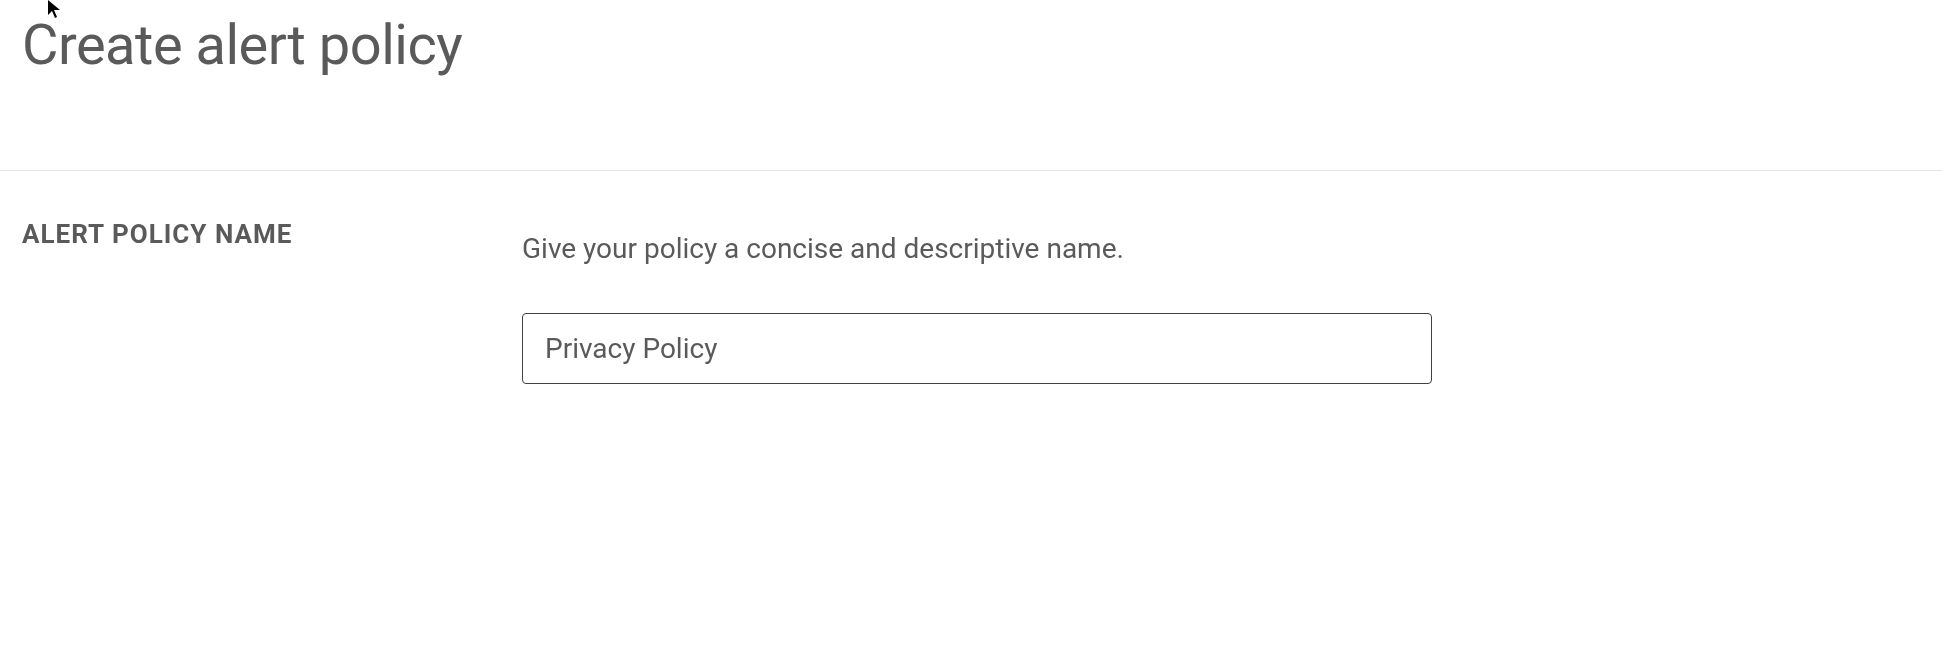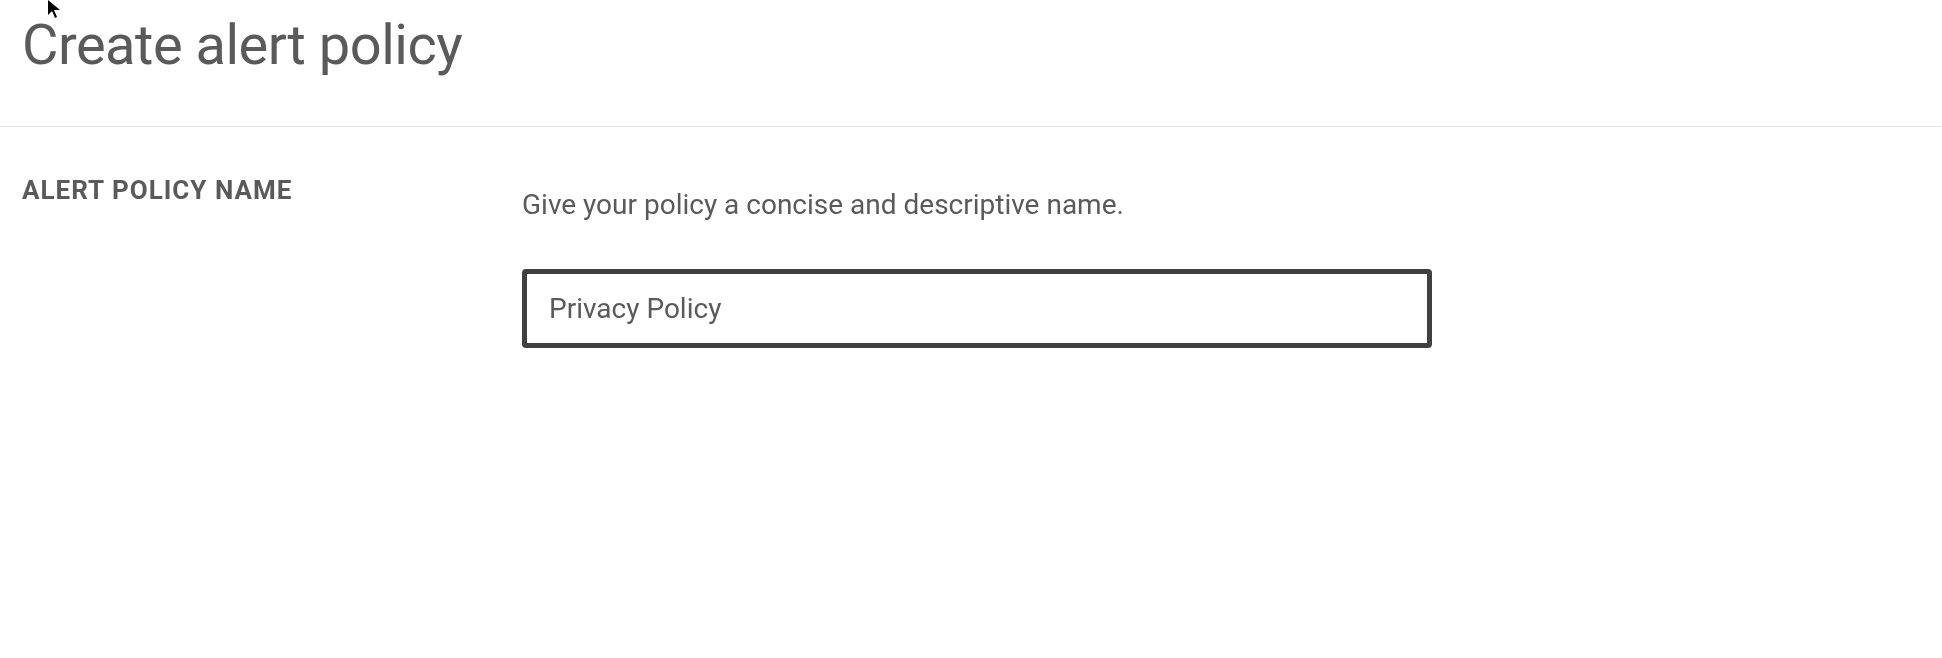--- a/index.html
+++ b/index.html
@@ -16,21 +16,21 @@
     }
     .cursor-icon {
       position: absolute;
       top: 0;
       left: 48px;
       width: 16px;
       height: 20px;
       pointer-events: none;
     }
     .page-header {
-      padding: 12px 22px 48px 22px;
+      padding: 12px 22px 92px 22px;
       border-bottom: 1px solid #e5e5e5;
     }
     .page-title {
       font-size: 56px;
       font-weight: 400;
       color: #5a5a5a;
       letter-spacing: -0.5px;
     }
     .form-section {
       display: flex;
@@ -55,21 +55,21 @@
       font-weight: 400;
       color: #5a5a5a;
       margin-bottom: 48px;
       margin-top: 13px;
     }
     .text-input {
       width: 100%;
       padding: 18px 22px;
       font-size: 28px;
       color: #5a5a5a;
-      border: 5px solid #404040;
+      border: 1px solid #404040;
       border-radius: 4px;
       background: #ffffff;
       font-family: inherit;
       outline: none;
     }
   </style>
 </head>
 <body>
 
 <svg class="cursor-icon" viewBox="0 0 16 20">

